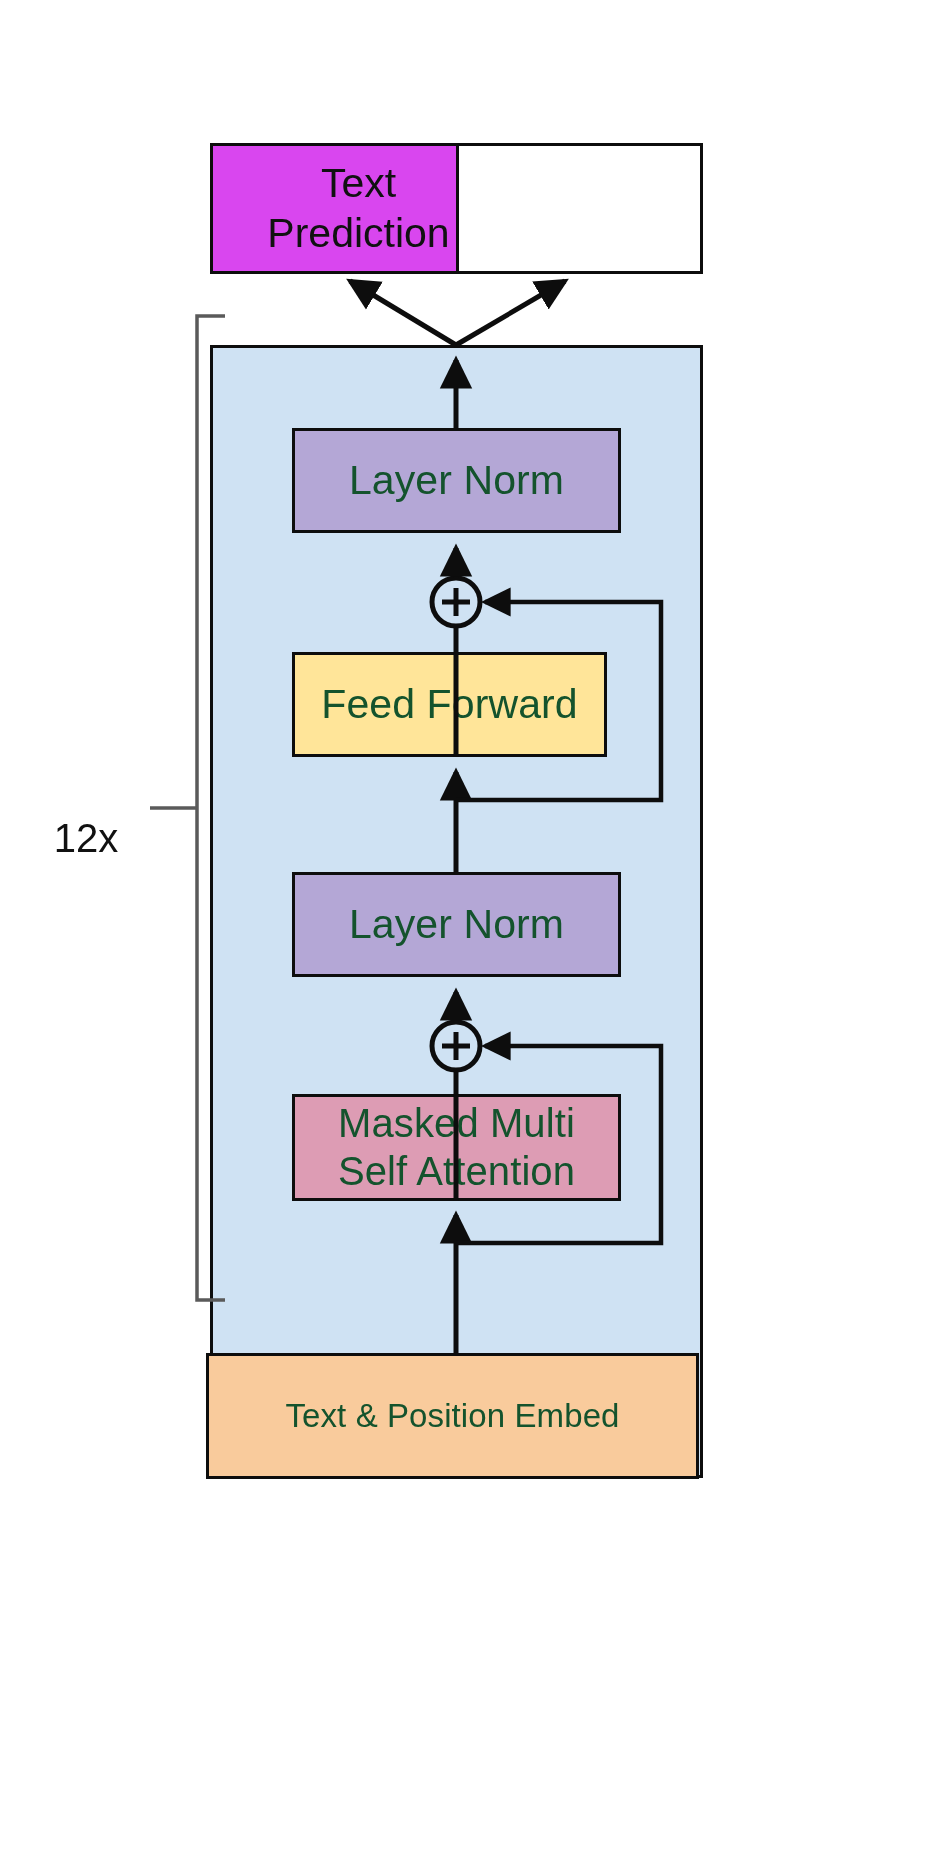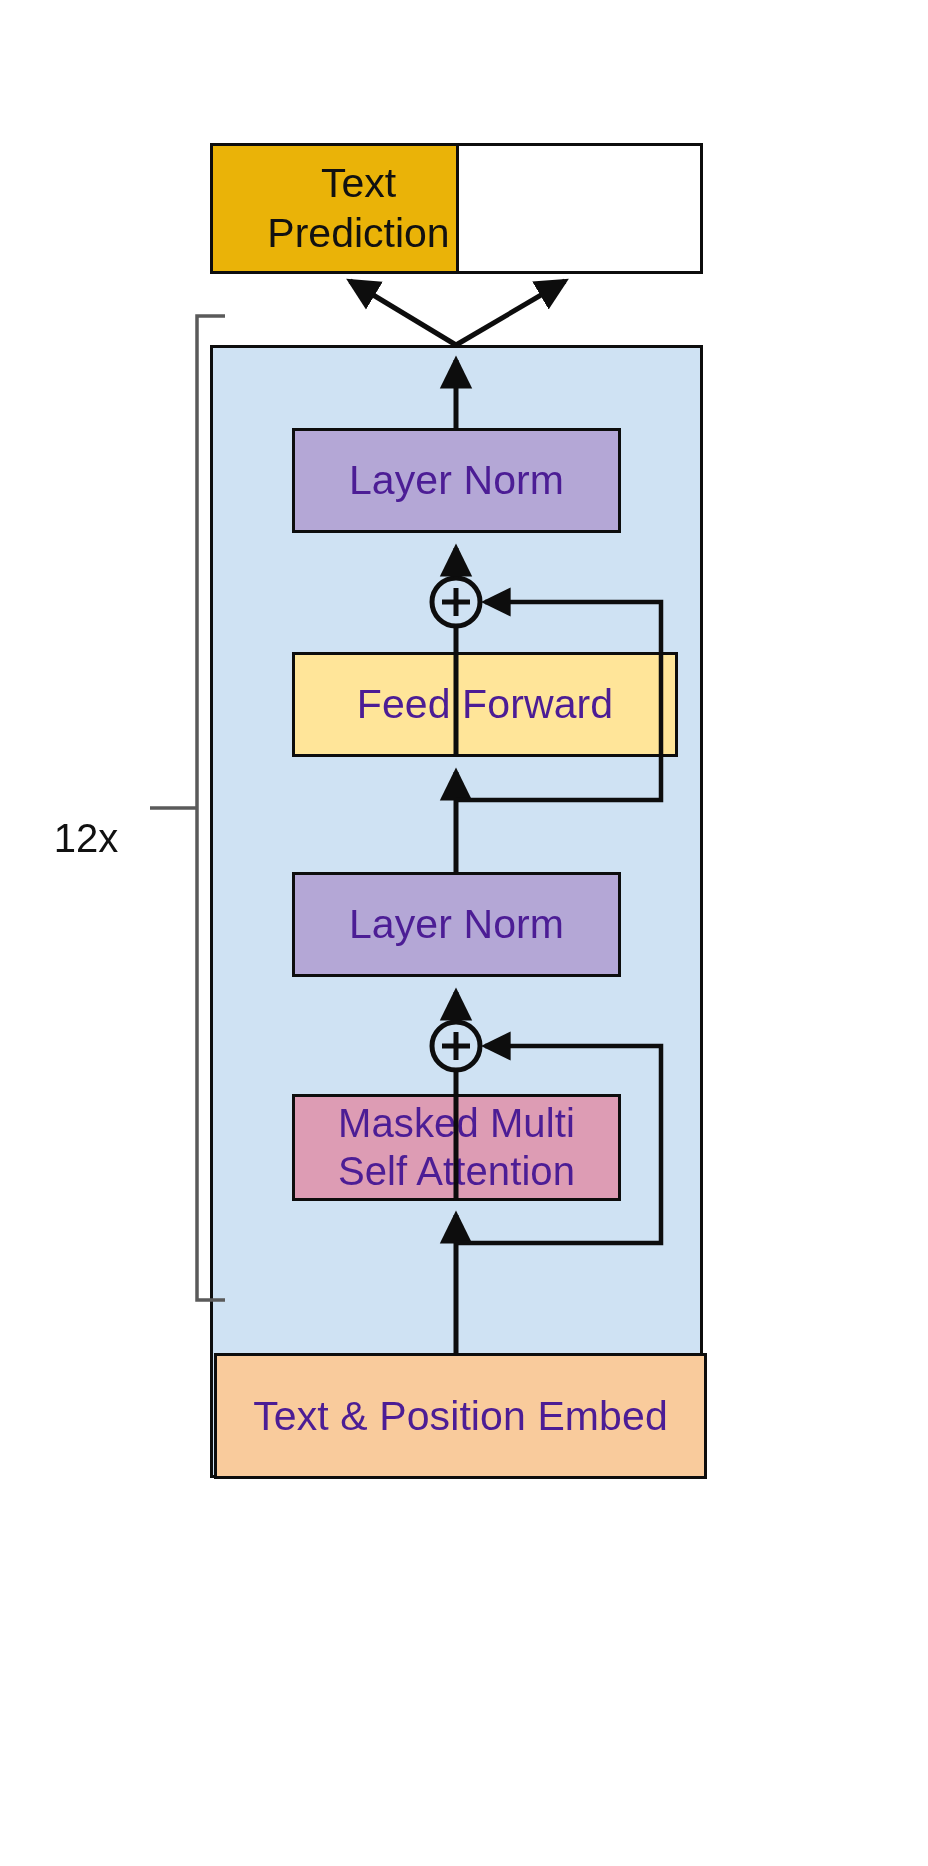--- a/index.html
+++ b/index.html
@@ -18,21 +18,21 @@
     overflow: hidden;
   }
   .node {
     position: absolute;
     box-sizing: border-box;
     border: 3px solid #0d0d0d;
     display: flex;
     align-items: center;
     justify-content: center;
     text-align: center;
-    color: #4c1d95;
+    color: #14532d;
     line-height: 1.18;
     letter-spacing: 0.1px;
     white-space: pre-line;
   }
   
   #head-group {
     position: absolute;
     left: 210px;
     top: 143px;
     width: 493px;
@@ -47,21 +47,21 @@
     align-items: center;
     justify-content: center;
     text-align: center;
     font-size: 41px;
     color: #111111;
     line-height: 1.2;
     white-space: pre-line;
   }
   #text-prediction-box {
     width: 246px;
-    background: #eab308;
+    background: #d946ef;
     border-right: 3px solid #0d0d0d;
     padding-left: 48px;
   }
   #task-classifier-box {
     width: 244px;
     background: #93c47d;
   }
 
   
   #block-container {
@@ -74,34 +74,34 @@
     background: #cfe2f3;
     border: 3px solid #0d0d0d;
   }
 
   
   #layer-norm-top {
     left: 292px; top: 428px; width: 329px; height: 105px;
     background: #b4a7d6; font-size: 41px;
   }
   #feed-forward {
-    left: 292px; top: 652px; width: 386px; height: 105px;
+    left: 292px; top: 652px; width: 315px; height: 105px;
     background: #ffe599; font-size: 41px;
   }
   #layer-norm-bottom {
     left: 292px; top: 872px; width: 329px; height: 105px;
     background: #b4a7d6; font-size: 41px;
   }
   #masked-attention {
     left: 292px; top: 1094px; width: 329px; height: 107px;
     background: #dd9cb4; font-size: 40px;
   }
   #text-position-embed {
-    left: 214px; top: 1353px; width: 493px; height: 126px;
-    background: #f9cb9c; font-size: 41px;
+    left: 206px; top: 1353px; width: 493px; height: 126px;
+    background: #f9cb9c; font-size: 33px;
   }
 
   
   #overlay {
     position: absolute;
     left: 0; top: 0;
     width: 928px;
     height: 1866px;
     pointer-events: none;
   }

